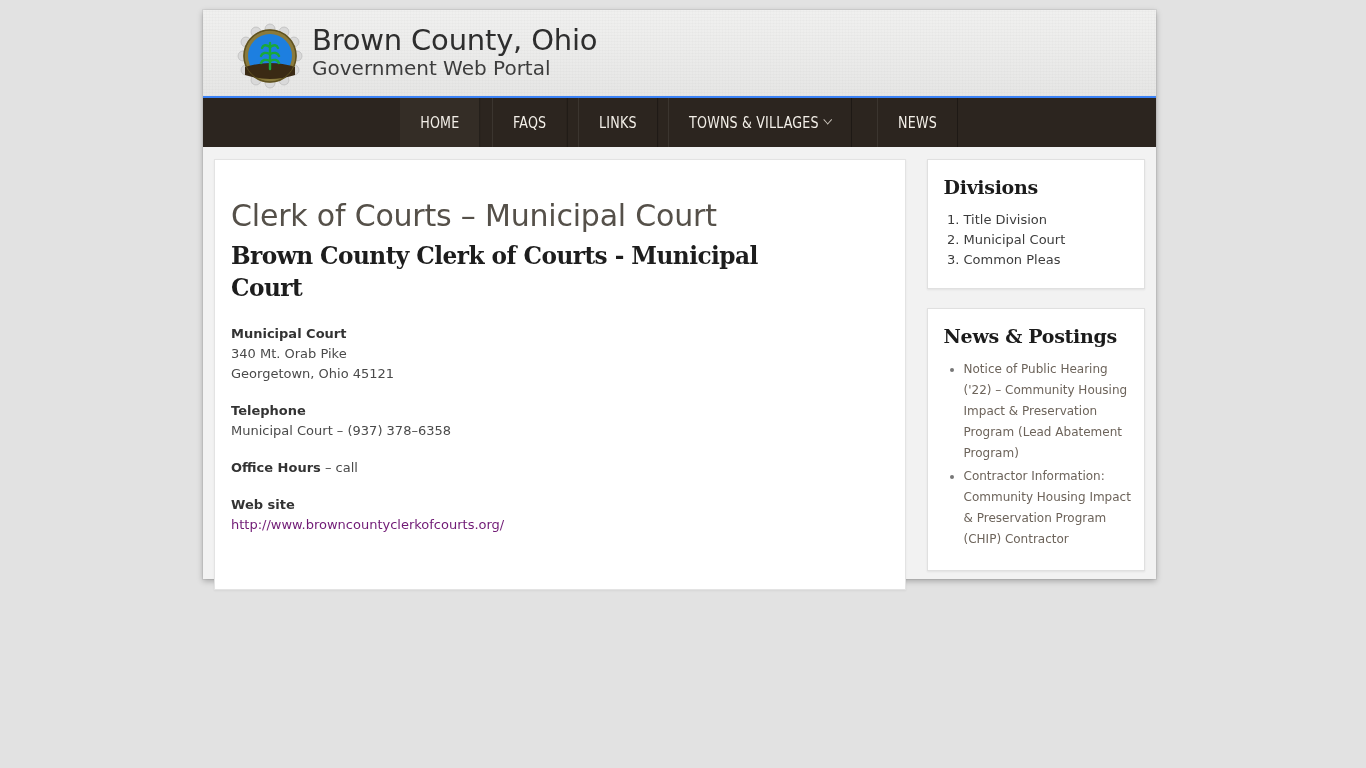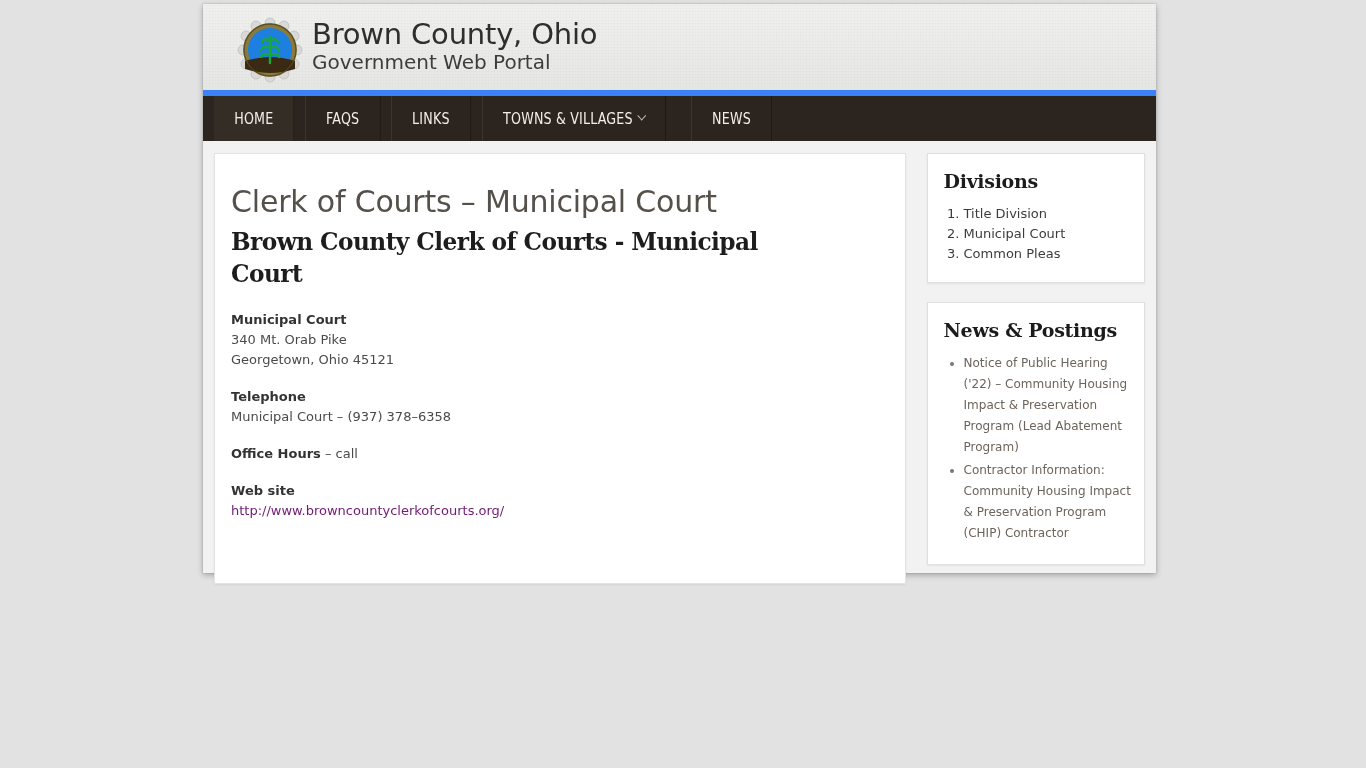--- a/index.html
+++ b/index.html
@@ -10,21 +10,21 @@
     height: 768px;
     background: #e2e2e2;
     font-family: "DejaVu Sans", sans-serif;
     overflow: hidden;
   }
 
   
   #page-wrapper {
     position: absolute;
     left: 203px;
-    top: 4px;
+    top: 10px;
     width: 953px;
     height: 569px;
     background: #f2f2f2;
     box-shadow: 0 2px 6px rgba(0,0,0,0.28), 0 0 0 1px rgba(0,0,0,0.05);
   }
 
   
   #site-header {
     position: relative;
     height: 86px;
@@ -72,23 +72,24 @@
     color: #3d3d3d;
     margin-top: 1px;
     white-space: nowrap;
   }
 
   
   #main-nav {
     position: relative;
     height: 51px;
     background: #2c251f;
-    border-top: 6px solid #3b82f6;
+    border-top: 2px solid #3b82f6;
     display: flex;
     align-items: stretch;
+    justify-content: center;
   }
   #nav-list {
     display: flex;
     list-style: none;
     margin: 0;
     padding: 0 0 0 11px;
     align-items: stretch;
   }
   .nav-item {
     position: relative;
@@ -135,21 +136,21 @@
     box-shadow: 0 1px 2px rgba(0,0,0,0.06);
     padding: 26px 30px 30px 16px;
   }
 
   #page-title {
     font-family: "DejaVu Sans", sans-serif;
     font-size: 30px;
     line-height: 36px;
     font-weight: 400;
     color: #555049;
-    margin: 4px 0 6px 0;
+    margin: 12px 0 6px 0;
     letter-spacing: -0.2px;
   }
   #entry-heading {
     font-family: "DejaVu Serif", "Liberation Serif", serif;
     font-size: 25px;
     line-height: 32px;
     font-weight: 700;
     color: #1d1d1d;
     margin: 0 0 20px 0;
     letter-spacing: -0.6px;

